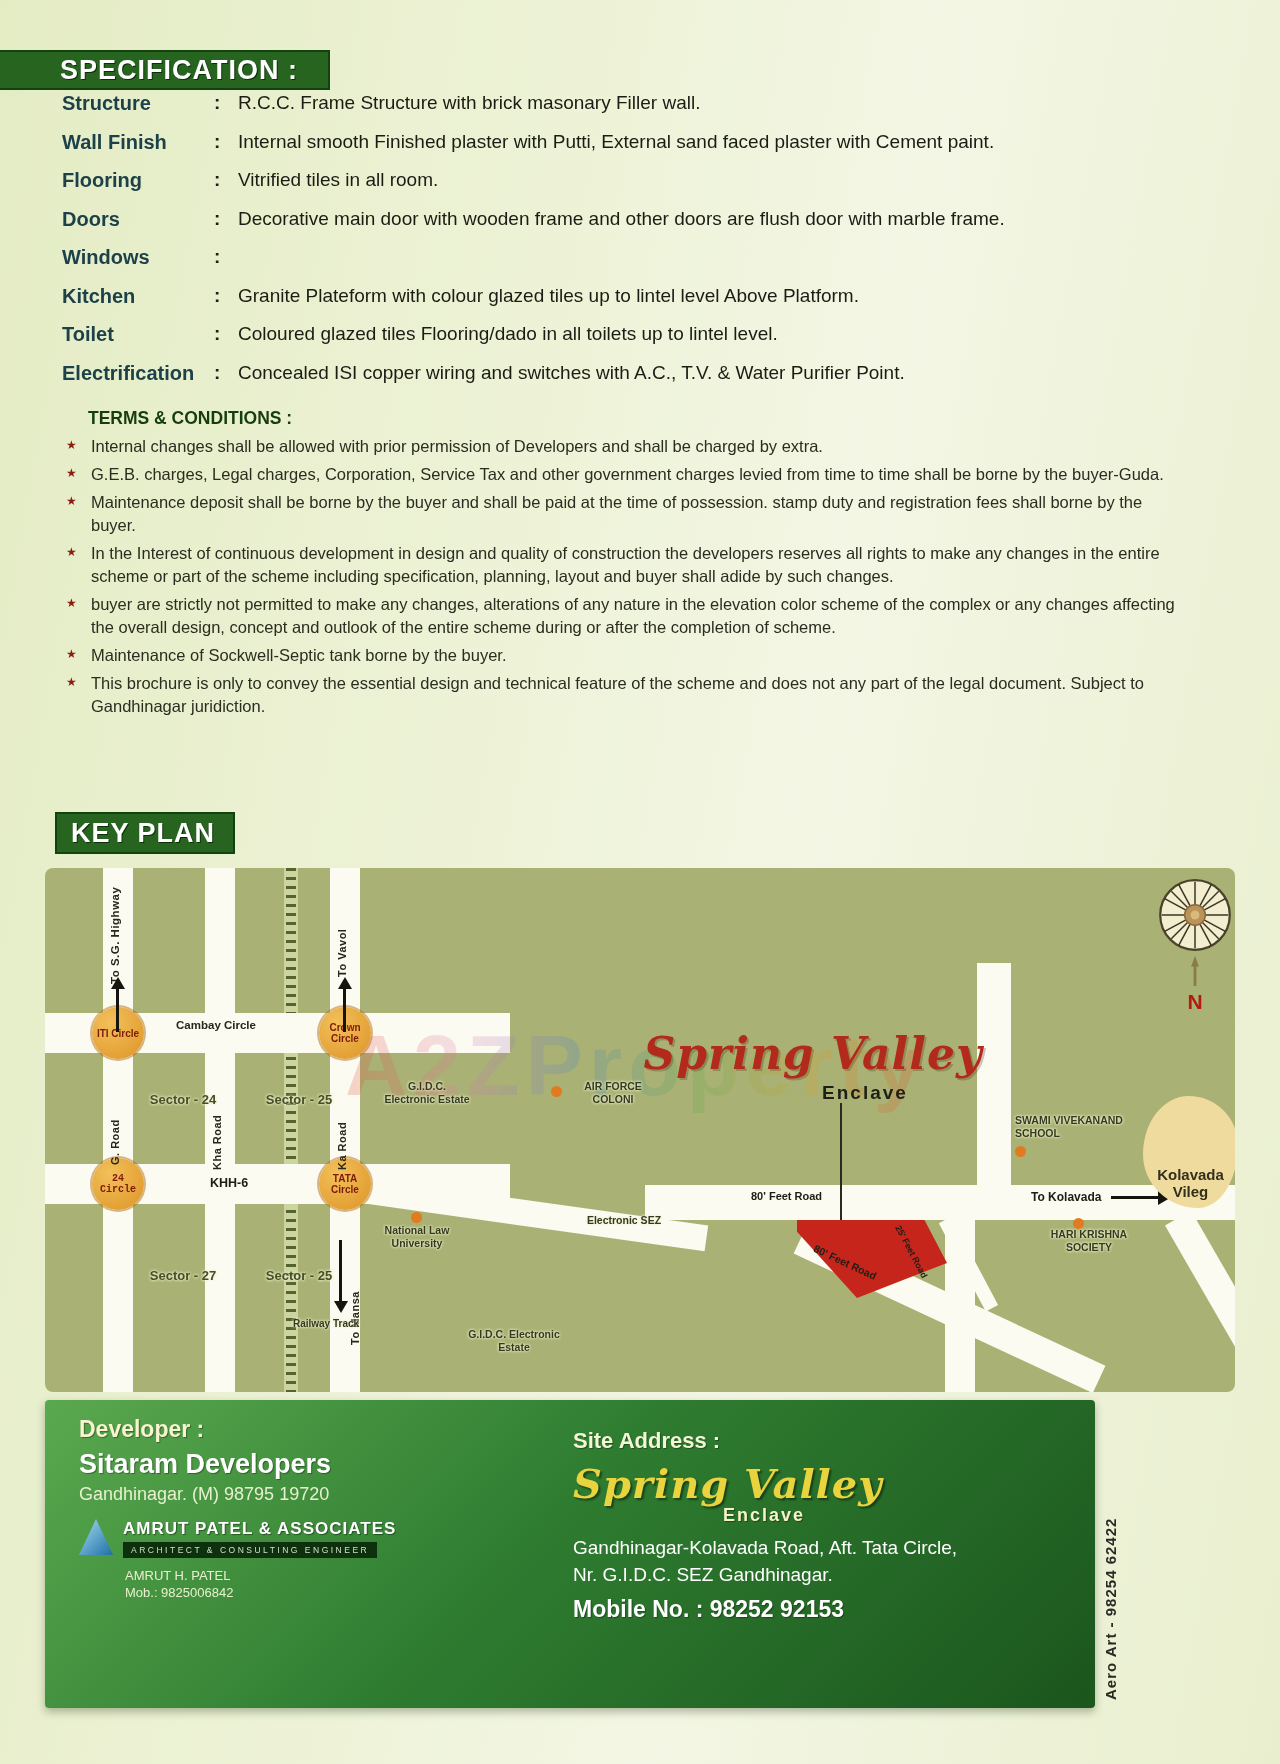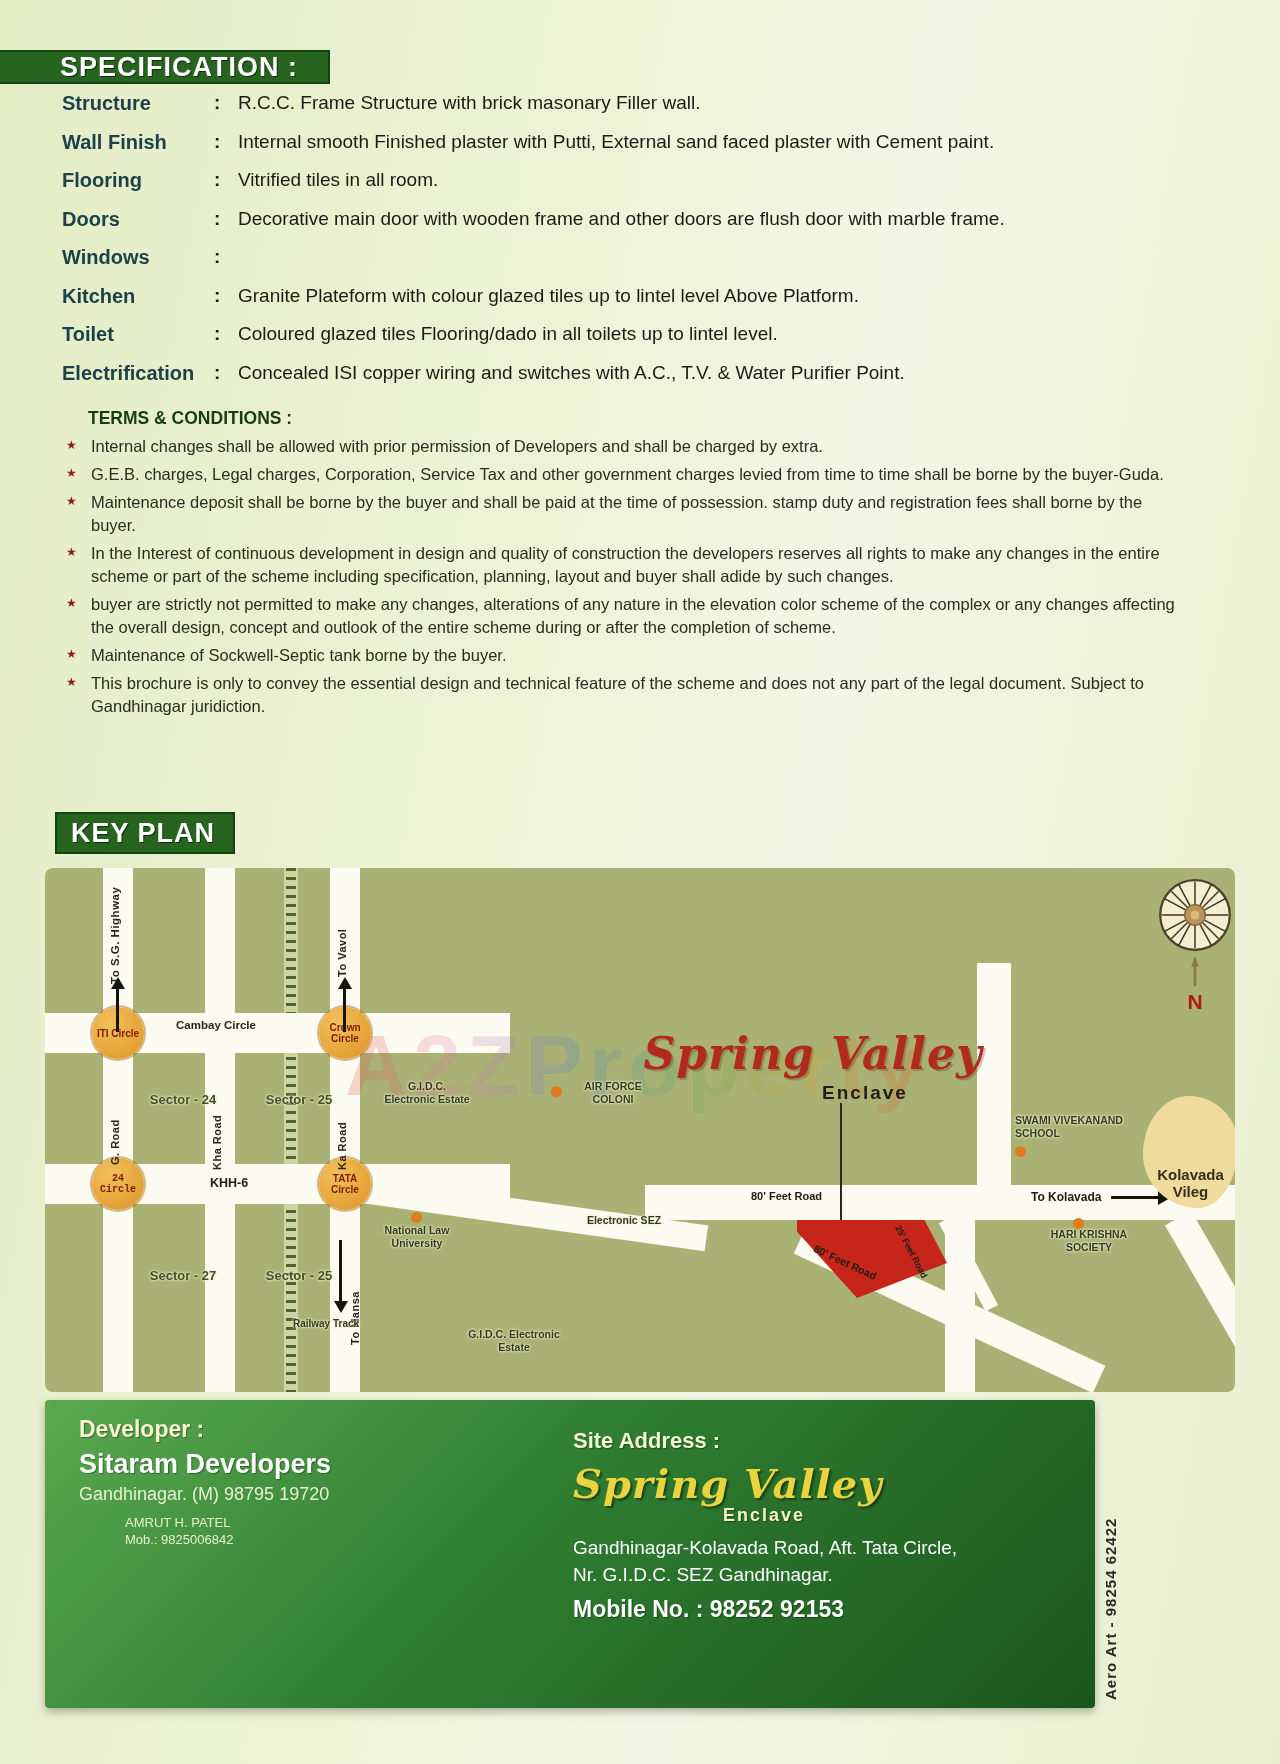--- a/index.html
+++ b/index.html
@@ -1,20 +1,20 @@
 <!DOCTYPE html>
 <html><head>
 <meta charset="utf-8">
 <style>
   html,body{margin:0;padding:0;}
   body{font-family:"Liberation Sans",sans-serif;background:#dfe6c4;}
   .page{position:relative;width:1280px;height:1764px;margin:0 auto;overflow:hidden;
         background:linear-gradient(100deg,#e4ecc4 0%,#eef3d8 40%,#f3f6e4 60%,#e9efce 100%);}
   
-  .spec-header{position:absolute;left:0;top:50px;width:330px;height:34px;background:#27641f;
+  .spec-header{position:absolute;left:0;top:50px;width:330px;height:40px;background:#27641f;
 
                border:2px solid #11430c;border-left:none;box-sizing:border-box;display:flex;align-items:center;}
   .spec-header span{color:#ffffff;font-size:27px;font-weight:bold;letter-spacing:1px;padding-left:60px;
                     text-shadow:1px 1px 0 #0c2e08;}
   .keyplan-header{position:absolute;left:55px;top:812px;width:180px;height:42px;background:#27641f;
                   border:2px solid #11430c;box-sizing:border-box;display:flex;align-items:center;}
   .keyplan-header span{color:#fff;font-size:27px;font-weight:bold;letter-spacing:1px;padding-left:14px;
                        text-shadow:1px 1px 0 #0c2e08;}
   
   .spec-table{position:absolute;left:62px;top:92px;width:1160px;}
@@ -320,20 +320,27 @@
     </svg>
     <div class="fleur"></div>
     <div class="l-north">N</div>
   </div>
 
   <div class="footer">
     <div class="f-left">
       <div class="f-dev-h">Developer :</div>
       <div class="f-dev-name">Sitaram Developers</div>
       <div class="f-dev-contact">Gandhinagar. (M) 98795 19720</div>
+      <div class="f-logo-row">
+        <div class="logo-tri"></div>
+        <div>
+          <div class="f-firm">AMRUT PATEL &amp; ASSOCIATES</div>
+          <div class="f-firm-sub">ARCHITECT &amp; CONSULTING ENGINEER</div>
+        </div>
+      </div>
       <div class="f-person">AMRUT H. PATEL</div>
       <div class="f-person-mob">Mob.: 9825006842</div>
     </div>
     <div class="f-right">
       <div class="f-site-h">Site Address :</div>
       <div class="f-site-name">Spring Valley</div>
       <div class="f-site-sub">Enclave</div>
       <div class="f-addr">
         <div>Gandhinagar-Kolavada Road, Aft. Tata Circle,</div>
         <div>Nr. G.I.D.C. SEZ Gandhinagar.</div>

